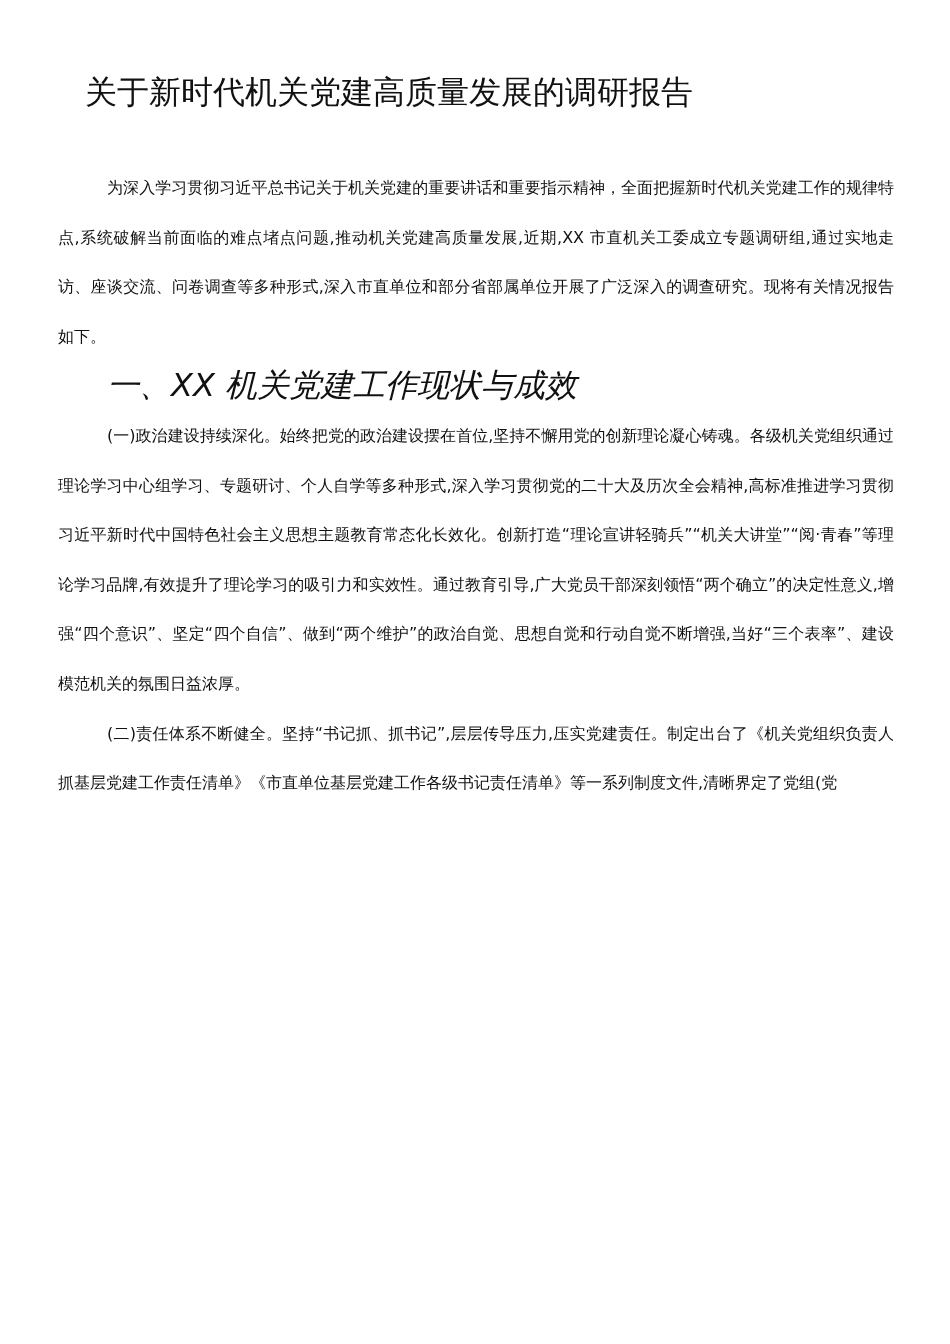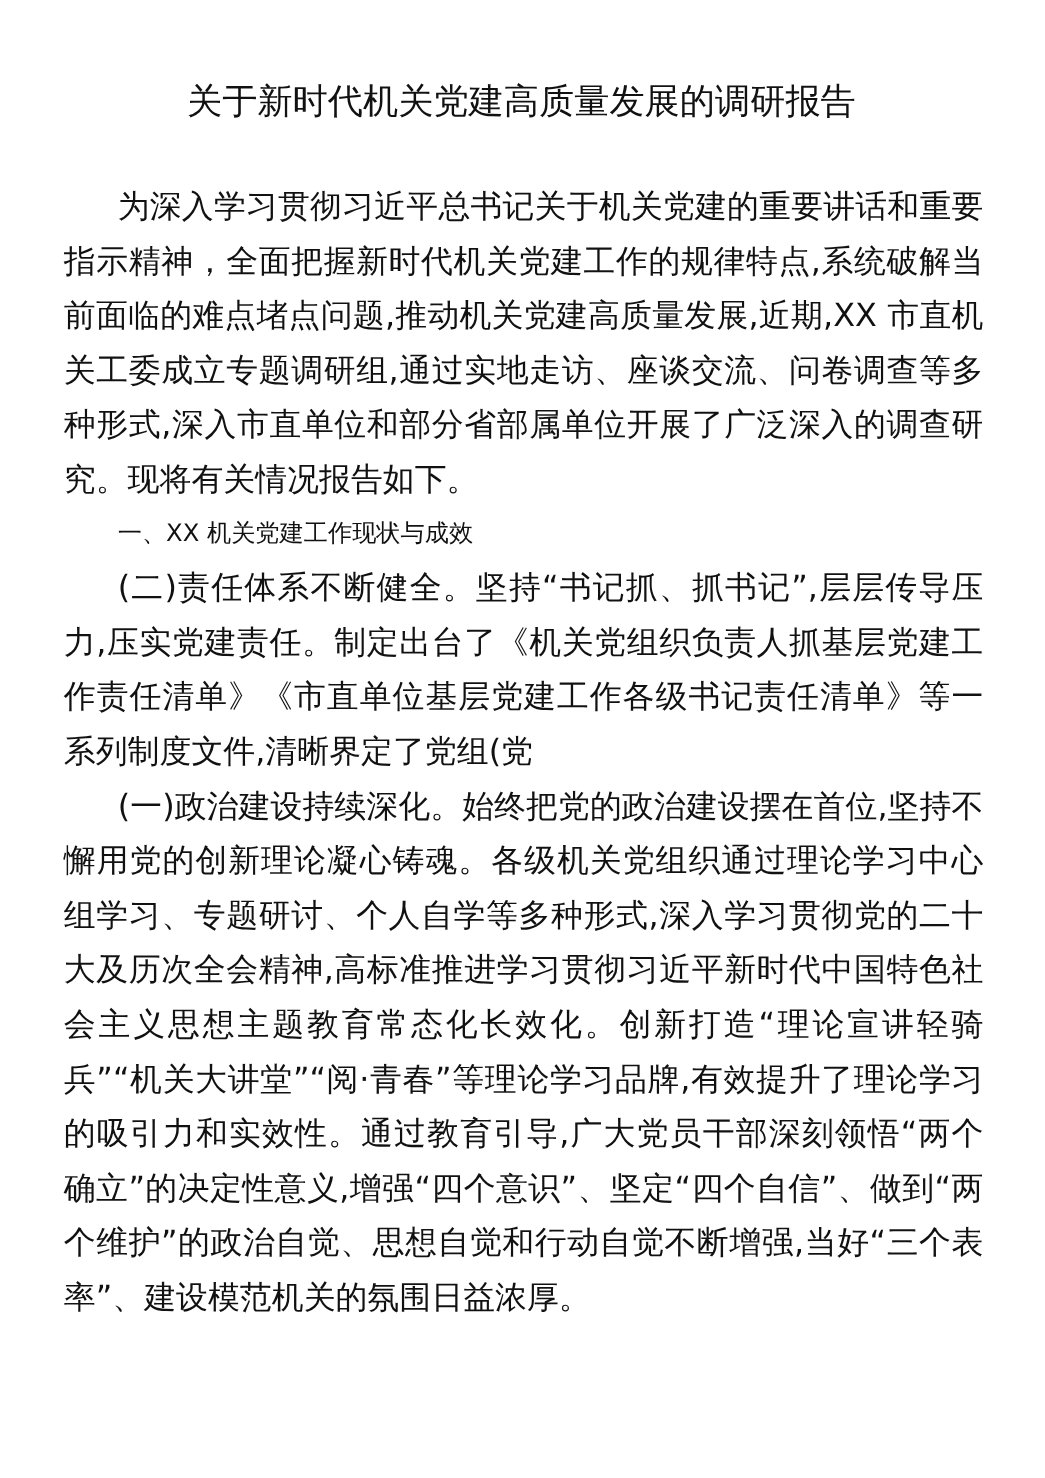--- a/index.html
+++ b/index.html
@@ -20,55 +20,56 @@
     left: 0; top: 0;
     width: 950px;
     height: 1344px;
     background: #ffffff;
   }
   .title {
     position: absolute;
     top: 68px;
     left: 0;
     width: 778px;
-    text-align: right;
+    text-align: center;
     font-size: 32px;
     line-height: 48px;
     font-weight: normal;
     letter-spacing: 0px;
     color: #111;
     margin: 0;
   }
   .body {
     position: absolute;
     top: 163px;
     left: 58px;
     width: 836px;
   }
   .para {
     margin: 0;
-    font-size: 29px;
+    font-size: 16px;
     line-height: 49.6px;
     text-align: justify;
     text-indent: 49px;
     letter-spacing: 0px;
     word-break: break-all;
   }
   .heading {
     margin: 0;
-    font-size: 22px;
+    font-size: 32px;
     line-height: 49.6px;
     text-indent: 49px;
+    font-style: italic;
   }
 </style>
 </head>
 <body>
 
 <div class="page">
   <h1 class="title">关于新时代机关党建高质量发展的调研报告</h1>
 
   <div class="body">
     <p class="para">为深入学习贯彻习近平总书记关于机关党建的重要讲话和重要指示精神，全面把握新时代机关党建工作的规律特点,系统破解当前面临的难点堵点问题,推动机关党建高质量发展,近期,XX 市直机关工委成立专题调研组,通过实地走访、座谈交流、问卷调查等多种形式,深入市直单位和部分省部属单位开展了广泛深入的调查研究。现将有关情况报告如下。</p>
     <p class="heading">一、XX 机关党建工作现状与成效</p>
+    <p class="para">(一)政治建设持续深化。始终把党的政治建设摆在首位,坚持不懈用党的创新理论凝心铸魂。各级机关党组织通过理论学习中心组学习、专题研讨、个人自学等多种形式,深入学习贯彻党的二十大及历次全会精神,高标准推进学习贯彻习近平新时代中国特色社会主义思想主题教育常态化长效化。创新打造“理论宣讲轻骑兵”“机关大讲堂”“阅·青春”等理论学习品牌,有效提升了理论学习的吸引力和实效性。通过教育引导,广大党员干部深刻领悟“两个确立”的决定性意义,增强“四个意识”、坚定“四个自信”、做到“两个维护”的政治自觉、思想自觉和行动自觉不断增强,当好“三个表率”、建设模范机关的氛围日益浓厚。</p>
     <p class="para">(二)责任体系不断健全。坚持“书记抓、抓书记”,层层传导压力,压实党建责任。制定出台了《机关党组织负责人抓基层党建工作责任清单》《市直单位基层党建工作各级书记责任清单》等一系列制度文件,清晰界定了党组(党</p>
-    <p class="para">(一)政治建设持续深化。始终把党的政治建设摆在首位,坚持不懈用党的创新理论凝心铸魂。各级机关党组织通过理论学习中心组学习、专题研讨、个人自学等多种形式,深入学习贯彻党的二十大及历次全会精神,高标准推进学习贯彻习近平新时代中国特色社会主义思想主题教育常态化长效化。创新打造“理论宣讲轻骑兵”“机关大讲堂”“阅·青春”等理论学习品牌,有效提升了理论学习的吸引力和实效性。通过教育引导,广大党员干部深刻领悟“两个确立”的决定性意义,增强“四个意识”、坚定“四个自信”、做到“两个维护”的政治自觉、思想自觉和行动自觉不断增强,当好“三个表率”、建设模范机关的氛围日益浓厚。</p>
   </div>
 </div>
 
 </body></html>

